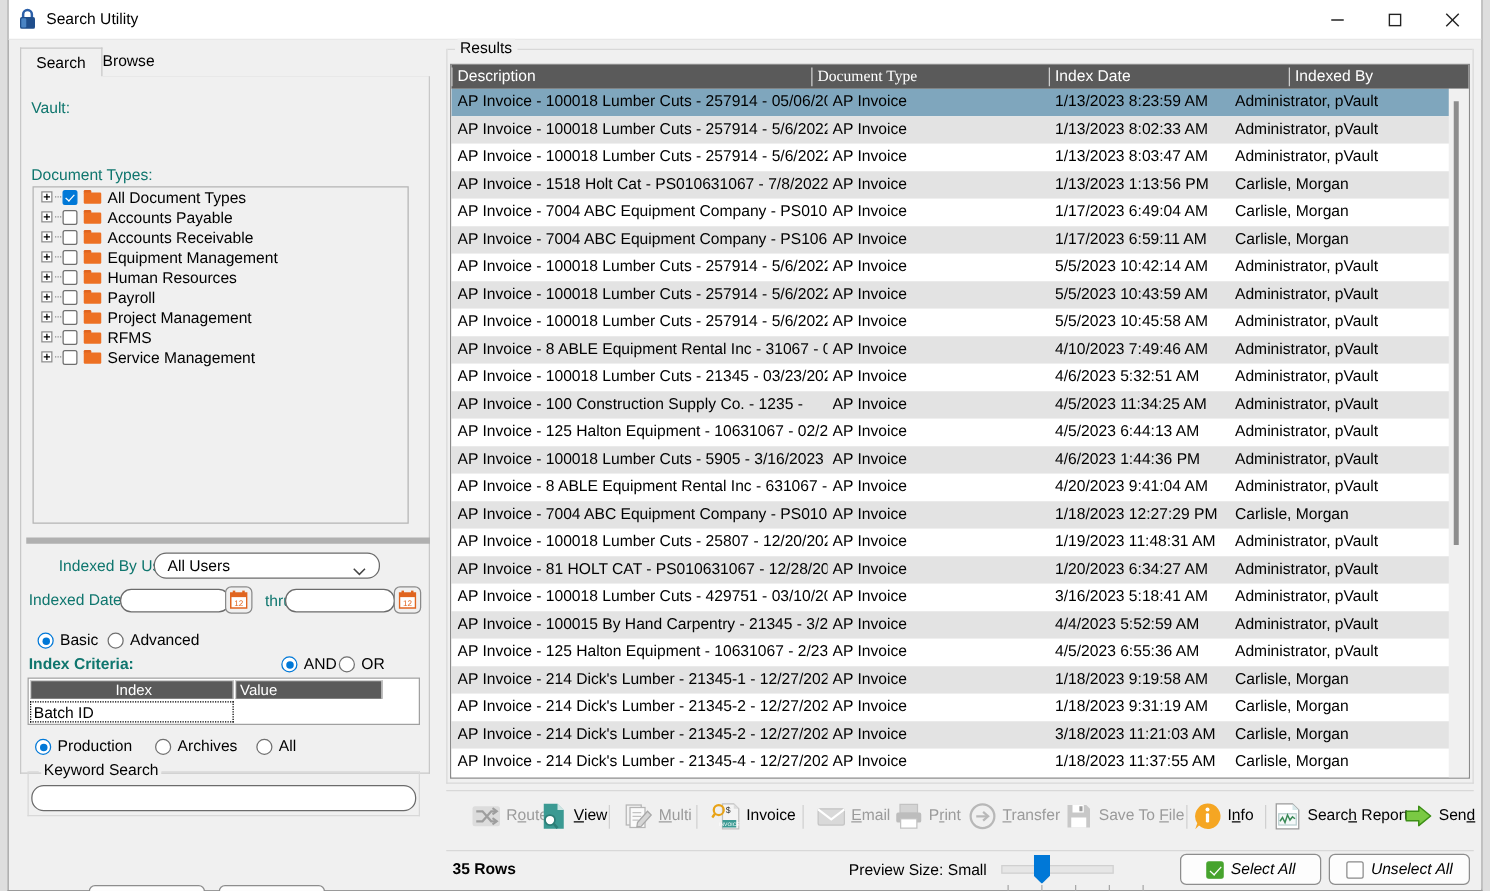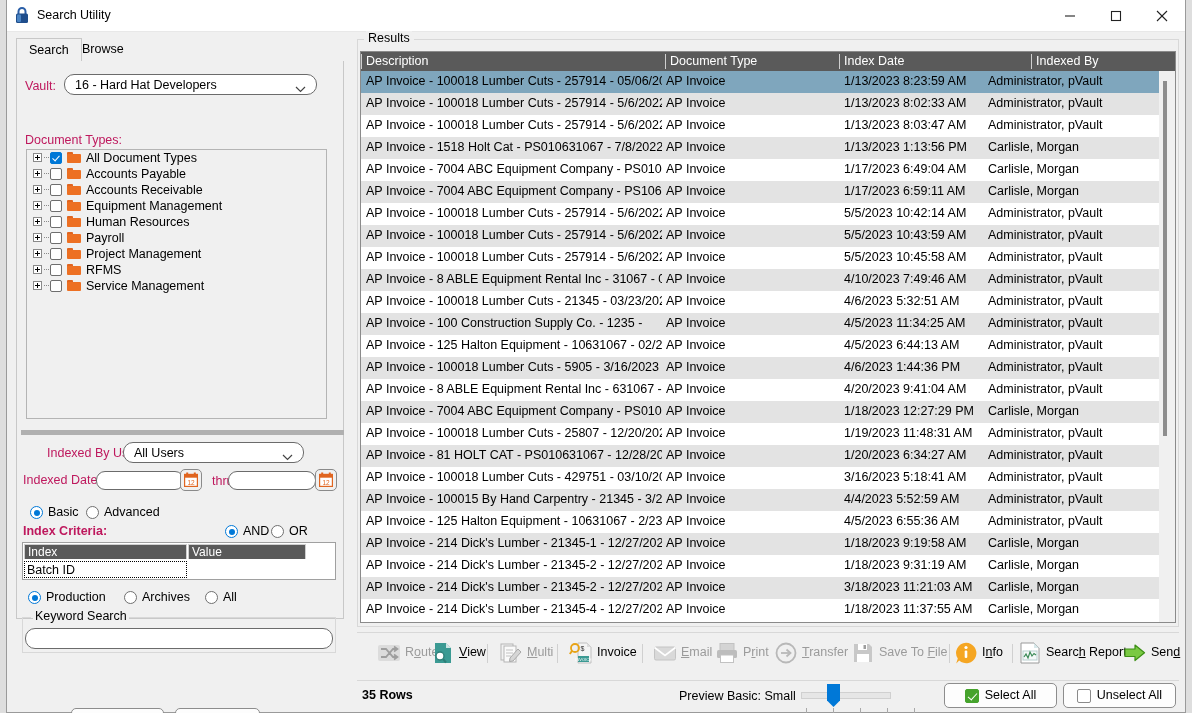--- a/index.html
+++ b/index.html
@@ -40,21 +40,21 @@
     font-size:12.5px; color:#000; box-sizing:border-box;
   }
   .tab.active { left:0; background:#f0f0f0; border:1px solid #c8c8c8; border-bottom:1px solid #f0f0f0; }
   .tab.inactive { left:54px; background:transparent; }
 
   #search-pane {
     position:absolute; left:8px; top:29px; width:328px; height:558px;
     background:#f0f0f0; border:1px solid #c8c8c8; border-top:none; box-sizing:border-box;
   }
 
-  .row-label { position:absolute; font-size:12.5px; color:#be185d; }
+  .row-label { position:absolute; font-size:12.5px; color:#0f766e; }
 
   
   #vault-label { left:17px; top:47px; }
   #vault-combo {
     position:absolute; left:56px; top:42px; width:253px; height:21px;
     background:#fff; border:1px solid #6b6b6b; border-radius:10px; box-sizing:border-box;
   }
   #vault-combo .val { position:absolute; left:10px; top:3px; font-size:12.5px; }
   #vault-combo .chev { position:absolute; right:10px; top:7px; }
 
@@ -130,21 +130,21 @@
   #critgrid {
     position:absolute; left:14px; top:510px; width:314px; height:38px;
     background:#fff; border:1px solid #a0a0a0; box-sizing:border-box;
   }
   #critgrid .ghead { position:absolute; left:0; top:0; height:16px; width:100%; }
   #critgrid .ghc {
     position:absolute; top:1px; height:15px; background:#5a5a5a; color:#fff;
     font-size:12px; line-height:15px; padding-left:3px; box-sizing:border-box;
     border:1px solid #cfcfcf; border-bottom:none;
   }
-  #gh-index { left:1px; width:163px; }
+  #gh-index { left:1px; width:163px;text-align:center; }
   #gh-value { left:165px; width:118px; }
   #critgrid .gcell {
     position:absolute; left:1px; top:18px; width:163px; height:17px;
     border:1px dotted #000; font-size:12.5px; line-height:16px; padding-left:2px; box-sizing:border-box;
   }
 
   #r-prod { left:20px; top:559px; }   #r-prod-l { left:38px; top:558px; }
   #r-arch { left:116px; top:559px; }  #r-arch-l { left:134px; top:558px; }
   #r-all { left:197px; top:559px; }   #r-all-l { left:215px; top:558px; }
 
@@ -184,21 +184,21 @@
 
   #grid {
     position:absolute; left:2px; top:12px; width:816px; height:572px;
     background:#fff; border:1px solid #8a8a8a; box-sizing:border-box; overflow:hidden;
   }
   #grid-head { position:absolute; left:0; top:0; width:100%; height:19px; background:#5a5a5a; }
   .hc { position:absolute; top:0; height:19px; line-height:18px; color:#fff; font-size:12.5px; box-sizing:border-box; }
   .hc .sep { position:absolute; left:0; top:2px; width:1px; height:15px; background:#cfcfcf; }
   .hc .ht { position:absolute; left:5px; top:0; }
   #hc-0 { left:0;   width:300px; }
-  #hc-1 { left:304px; width:178px; }
+  #hc-1 { left:288px; width:178px;font-family:Liberation Serif, serif; }
   #hc-2 { left:478px; width:144px; }
   #hc-3 { left:622px; width:192px;margin-left:48px; }
   #grid-body { position:absolute; left:0; top:19px; width:800px; bottom:0; overflow:hidden; }
   .grow { position:relative; height:22px; width:800px; box-sizing:border-box; }
   .grow.odd { background:#ffffff; }
   .grow.even { background:#e3e3e3; }
   .grow.sel { background:#7fa6bd; }
   .gcl { position:absolute; top:0; height:22px; line-height:21px; font-size:12.5px; color:#000;
          white-space:nowrap; overflow:hidden; text-overflow:clip; box-sizing:border-box; }
   .c0 { left:5px;   width:296px; }
@@ -230,21 +230,21 @@
     position:absolute; top:3px; height:25px; background:#fdfdfd;
     border:1px solid #8d8d8d; border-radius:5px; box-sizing:border-box;
     font-size:12.5px; line-height:23px; text-align:center; cursor:default;
   }
   #btn-select-all { left:587px; width:113px; }
   #btn-unselect-all { left:706px; width:113px; }
   .selbtn .bx { display:inline-block; width:14px; height:14px; vertical-align:middle; margin-right:6px; position:relative; box-sizing:border-box; }
   .selbtn .bx.chk { background:#46a32d; border:1px solid #46a32d; border-radius:2px; }
   .selbtn .bx.chk:after { content:""; position:absolute; left:4px; top:1px; width:4px; height:8px; border:solid #fff; border-width:0 1.8px 1.8px 0; transform:rotate(42deg); }
   .selbtn .bx.empty { background:#fff; border:1px solid #8a8a8a; border-radius:2px; }
-  .selbtn .bt { display:inline-block; vertical-align:middle; }
+  .selbtn .bt { display:inline-block; vertical-align:middle;font-style:italic; }
 </style>
 </head>
 <body>
 
 <div id="desk-left"></div>
 <div id="desk-right"></div>
 
 <div id="window">
 
   <div id="titlebar">
@@ -279,28 +279,20 @@
 
     <div class="tabstrip">
       <div class="tabline"></div>
       <div class="tab active">Search</div>
       <div class="tab inactive">Browse</div>
     </div>
 
     <div id="search-pane"></div>
 
     <span class="row-label" id="vault-label">Vault:</span>
-    <div id="vault-combo">
-      <span class="val">16 - Hard Hat Developers</span>
-      <span class="chev">
-        <svg width="11" height="7" viewBox="0 0 11 7">
-            <polyline points="1,1 5.5,5.5 10,1" fill="none" stroke="#444" stroke-width="1.2"></polyline>
-          </svg>
-      </span>
-    </div>
 
     <span class="row-label" id="doctypes-label">Document Types:</span>
 
     <div id="tree">
       <div class="tnode">
         <span class="texp"></span><span class="tdash"></span><span class="tchk on"></span><span class="tfolder"></span><span class="tlabel">All Document Types</span>
       </div>
       <div class="tnode">
         <span class="texp"></span><span class="tdash"></span><span class="tchk"></span><span class="tfolder"></span><span class="tlabel">Accounts Payable</span>
       </div>
@@ -698,21 +690,21 @@
         <div class="tbdiv" style="left: 130px;"></div>
         <div class="tbdiv" style="left: 200px;"></div>
         <div class="tbdiv" style="left: 285px;"></div>
         <div class="tbdiv" style="left: 592px;"></div>
         <div class="tbdiv" style="left: 655px;"></div>
       </div>
 
     <div id="statusbar">
       <div id="statusline"></div>
       <span id="rows-text">35 Rows</span>
-      <span id="preview-text">Preview Basic: Small</span>
+      <span id="preview-text">Preview Size: Small</span>
       <div id="slider"></div>
       <div id="slider-thumb"></div>
       <div class="tick" style="left:449px"></div>
       <div class="tick" style="left:476px"></div>
       <div class="tick" style="left:503px"></div>
       <div class="tick" style="left:530px"></div>
       <div class="tick" style="left:557px"></div>
 
       <div class="selbtn" id="btn-select-all">
         <span class="bx chk"></span><span class="bt">Select All</span>

